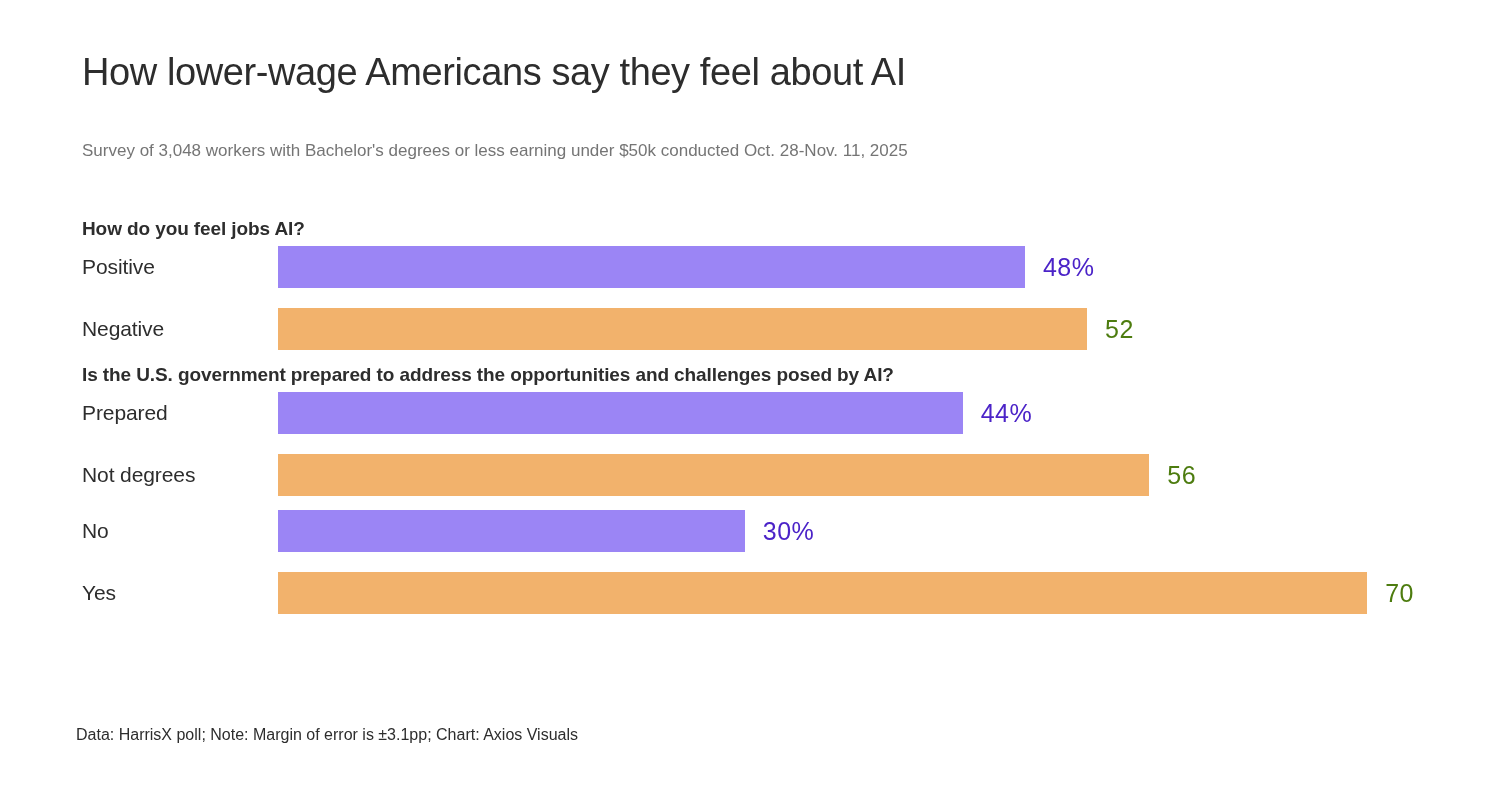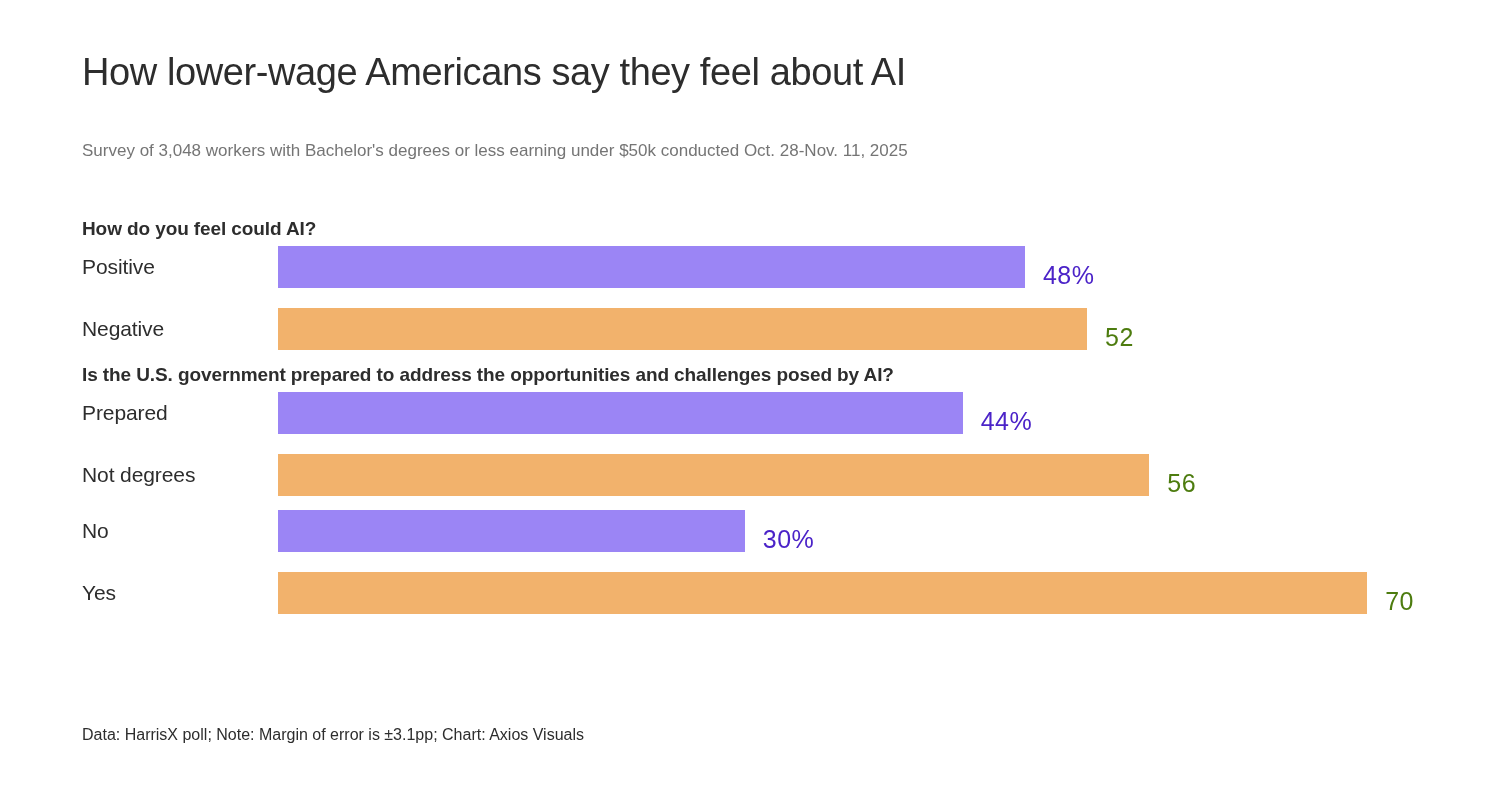--- a/index.html
+++ b/index.html
@@ -105,54 +105,54 @@
     left: 0;
     top: 0;
     height: 42px;
     border-radius: 0;
   }
   .bar-fill.positive { background: #9b85f5; }
   .bar-fill.negative { background: #f2b26c; }
 
   .bar-value {
     position: absolute;
-    top: 8px;
+    top: 0;
     height: 42px;
     line-height: 42px;
     font-size: 25px;
     font-weight: 400;
     white-space: nowrap;
     letter-spacing: 0.5px;
   }
   .bar-value.positive { color: #4b23c8; }
   .bar-value.negative { color: #4d7c0f; }
 
   
   .chart-source {
     position: absolute;
-    left: 82px;
+    left: 76px;
     top: 726px;
     font-size: 16px;
     font-weight: 400;
     color: #2d2d2d;
     white-space: nowrap;
   }
 </style>
 </head>
 <body>
 
 <div class="page">
 
   <div class="chart-title">How lower-wage Americans say they feel about AI</div>
 
   <div class="chart-subtitle">Survey of 3,048 workers with Bachelor's degrees or less earning under $50k conducted Oct. 28-Nov. 11, 2025</div>
 
   <div class="chart-body">
       <div class="question-group">
-        <div class="question-label">How do you feel could AI?</div>
+        <div class="question-label">How do you feel jobs AI?</div>
         <div class="bar-row">
           <div class="bar-row-label">Positive</div>
           <div class="bar-track">
             <div class="bar-fill positive" style="width: 746.88px;"></div>
             <div class="bar-value positive" style="left: 764.88px;">48%</div>
           </div>
         </div>
         <div class="bar-row">
           <div class="bar-row-label">Negative</div>
           <div class="bar-track">

